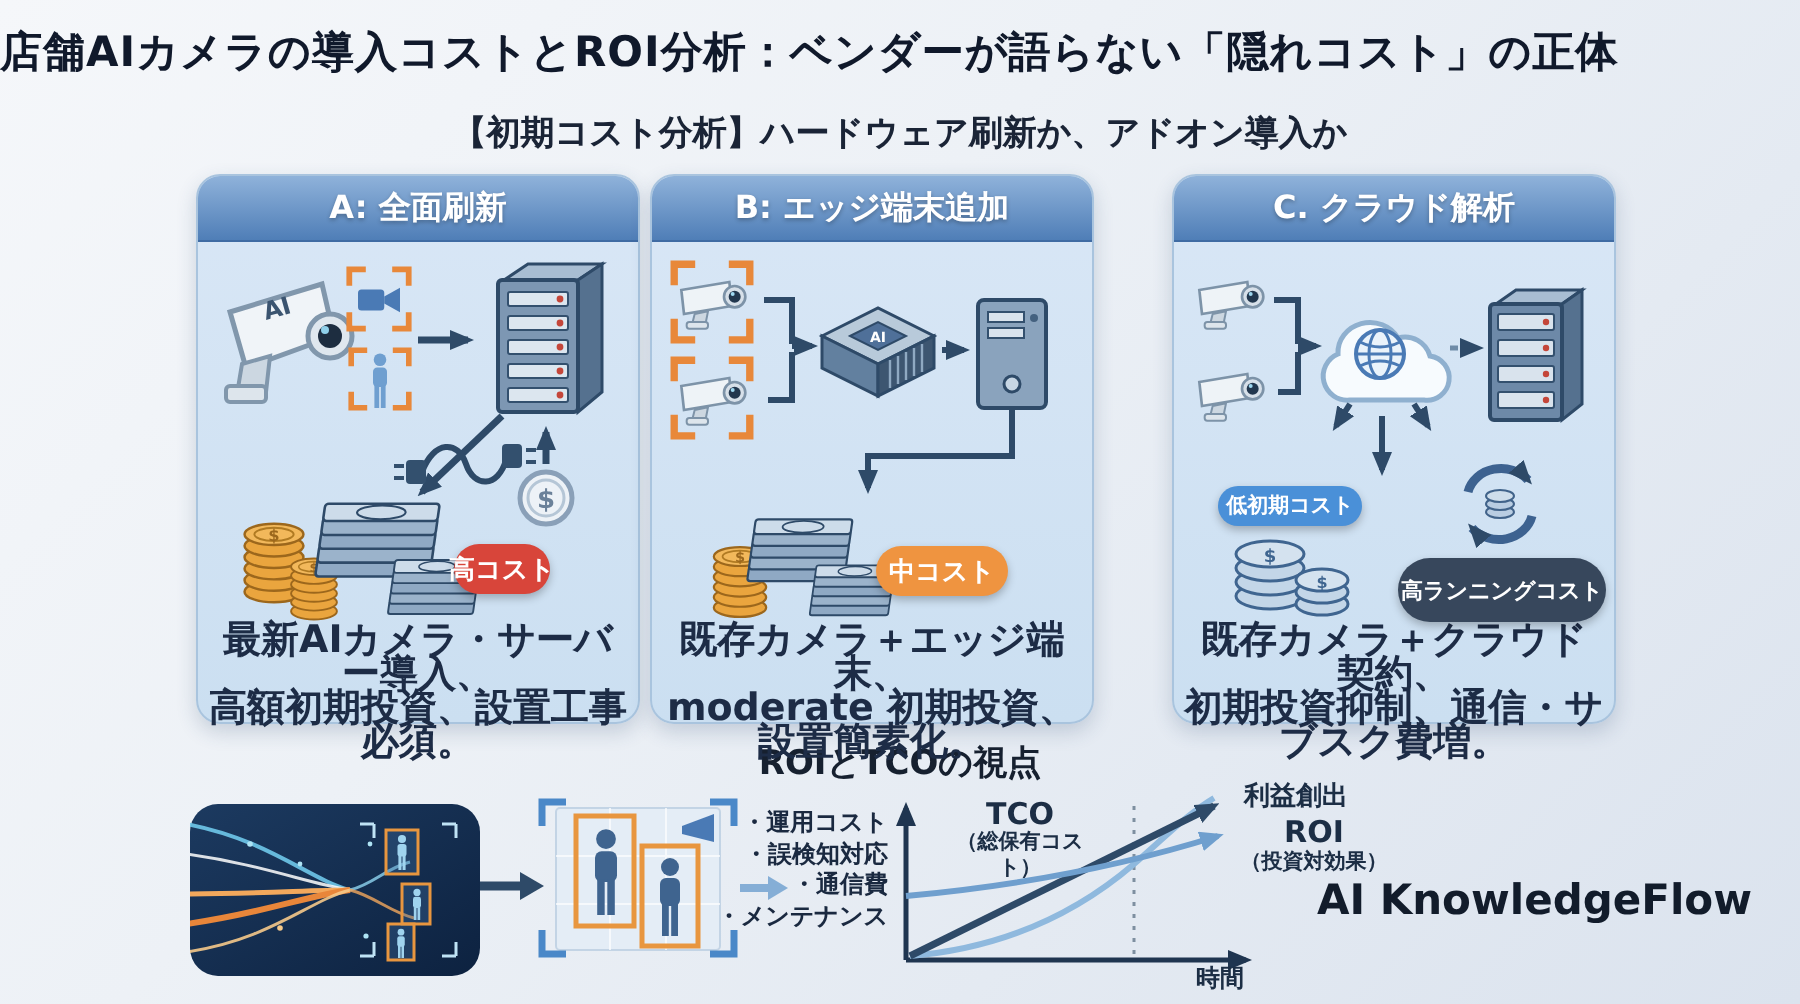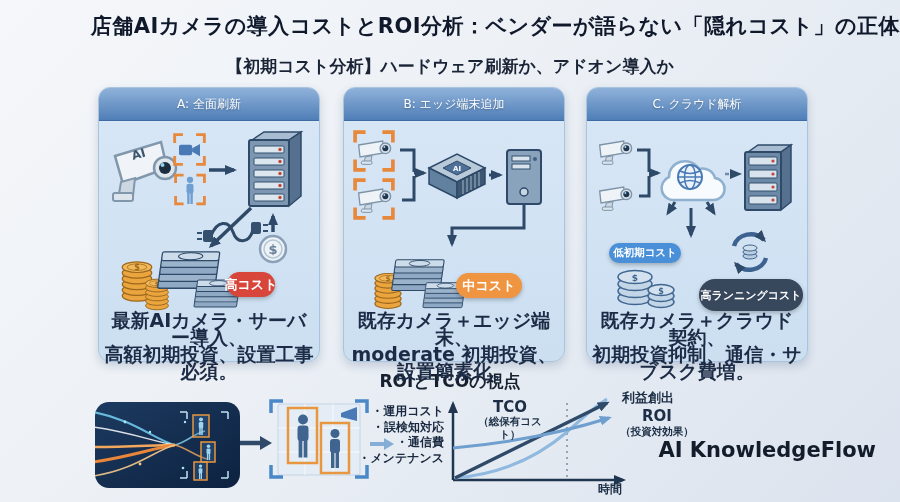--- a/index.html
+++ b/index.html
@@ -1,31 +1,31 @@
 <!DOCTYPE html>
 <html><head>
 <meta charset="utf-8">
 <style>
   html,body{margin:0;padding:0;}
   .canvas{
     position:relative;width:900px;height:502px;overflow:hidden;
     font-family:"DejaVu Sans","Liberation Sans",sans-serif;
     background:linear-gradient(135deg,#f5f7fa 0%,#edf1f6 40%,#dbe3ee 100%);
   }
-  .title{position:absolute;left:0;right:0;top:12px;text-align:right;
+  .title{position:absolute;left:0;right:0;top:12px;text-align:left;
     font-size:21px;font-weight:bold;color:#10192b;letter-spacing:.5px;}
   .subtitle{position:absolute;left:0;right:0;top:55px;text-align:center;
     font-size:17px;font-weight:bold;color:#1a2436;}
   .panel{position:absolute;top:87px;width:220px;height:273px;border-radius:12px;
     background:linear-gradient(180deg,#d9e7f6,#cbdff1);
     border:1px solid #a9c4de;box-shadow:0 4px 10px rgba(40,70,110,.20);}
-  .panel-a{left:98px}.panel-b{left:343px}.panel-c{left:586px}
+  .panel-a{left:98px}.panel-b{left:325px}.panel-c{left:586px}
   .panel-header{height:32px;border-radius:11px 11px 0 0;
     background:linear-gradient(180deg,#8fb2da,#4f7eb7);
-    border-bottom:1px solid #3f6ba3;color:#fff;font-size:12px;font-weight:normal;
+    border-bottom:1px solid #3f6ba3;color:#fff;font-size:16px;font-weight:bold;
     display:flex;align-items:center;justify-content:center;
     text-shadow:0 1px 2px rgba(0,0,0,.28);}
   .illus{position:absolute;left:0;top:32px;width:220px;height:192px;}
   .badge{position:absolute;color:#fff;font-weight:bold;border-radius:999px;
     display:flex;align-items:center;justify-content:center;
     box-shadow:0 2px 4px rgba(0,0,0,.25);white-space:nowrap;z-index:3;}
   .badge-a{left:128px;top:184px;width:48px;height:25px;font-size:13px;background:#d8453a;}
   .badge-b{left:112px;top:185px;width:66px;height:25px;font-size:13px;background:#ef9440;}
   .badge-c-low{left:22px;top:155px;width:72px;height:20px;font-size:10.5px;background:#4a90d8;}
   .badge-c-high{left:112px;top:191px;width:104px;height:32px;font-size:11px;background:#37475c;}

